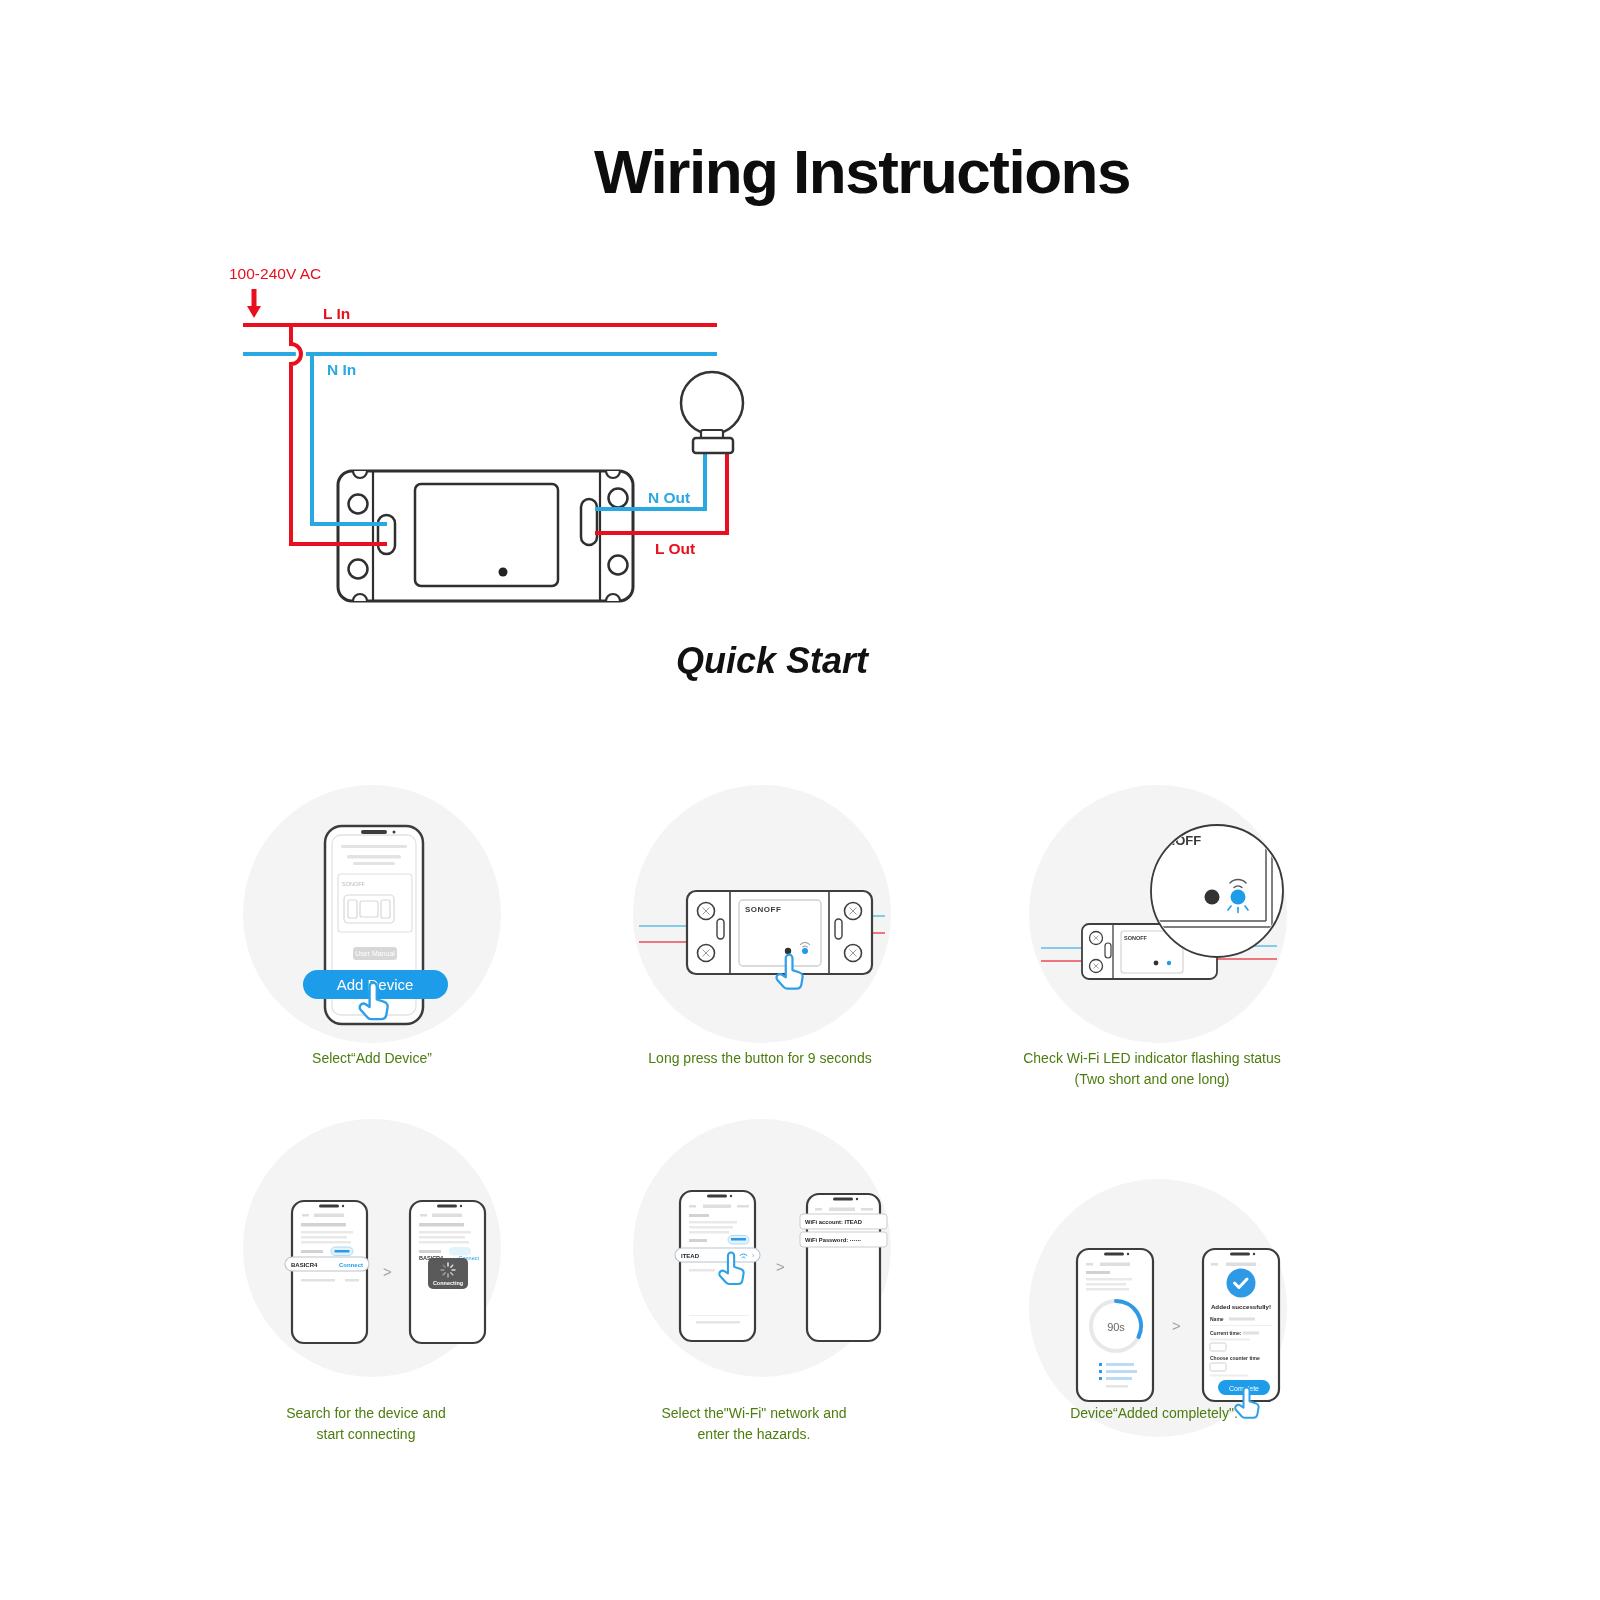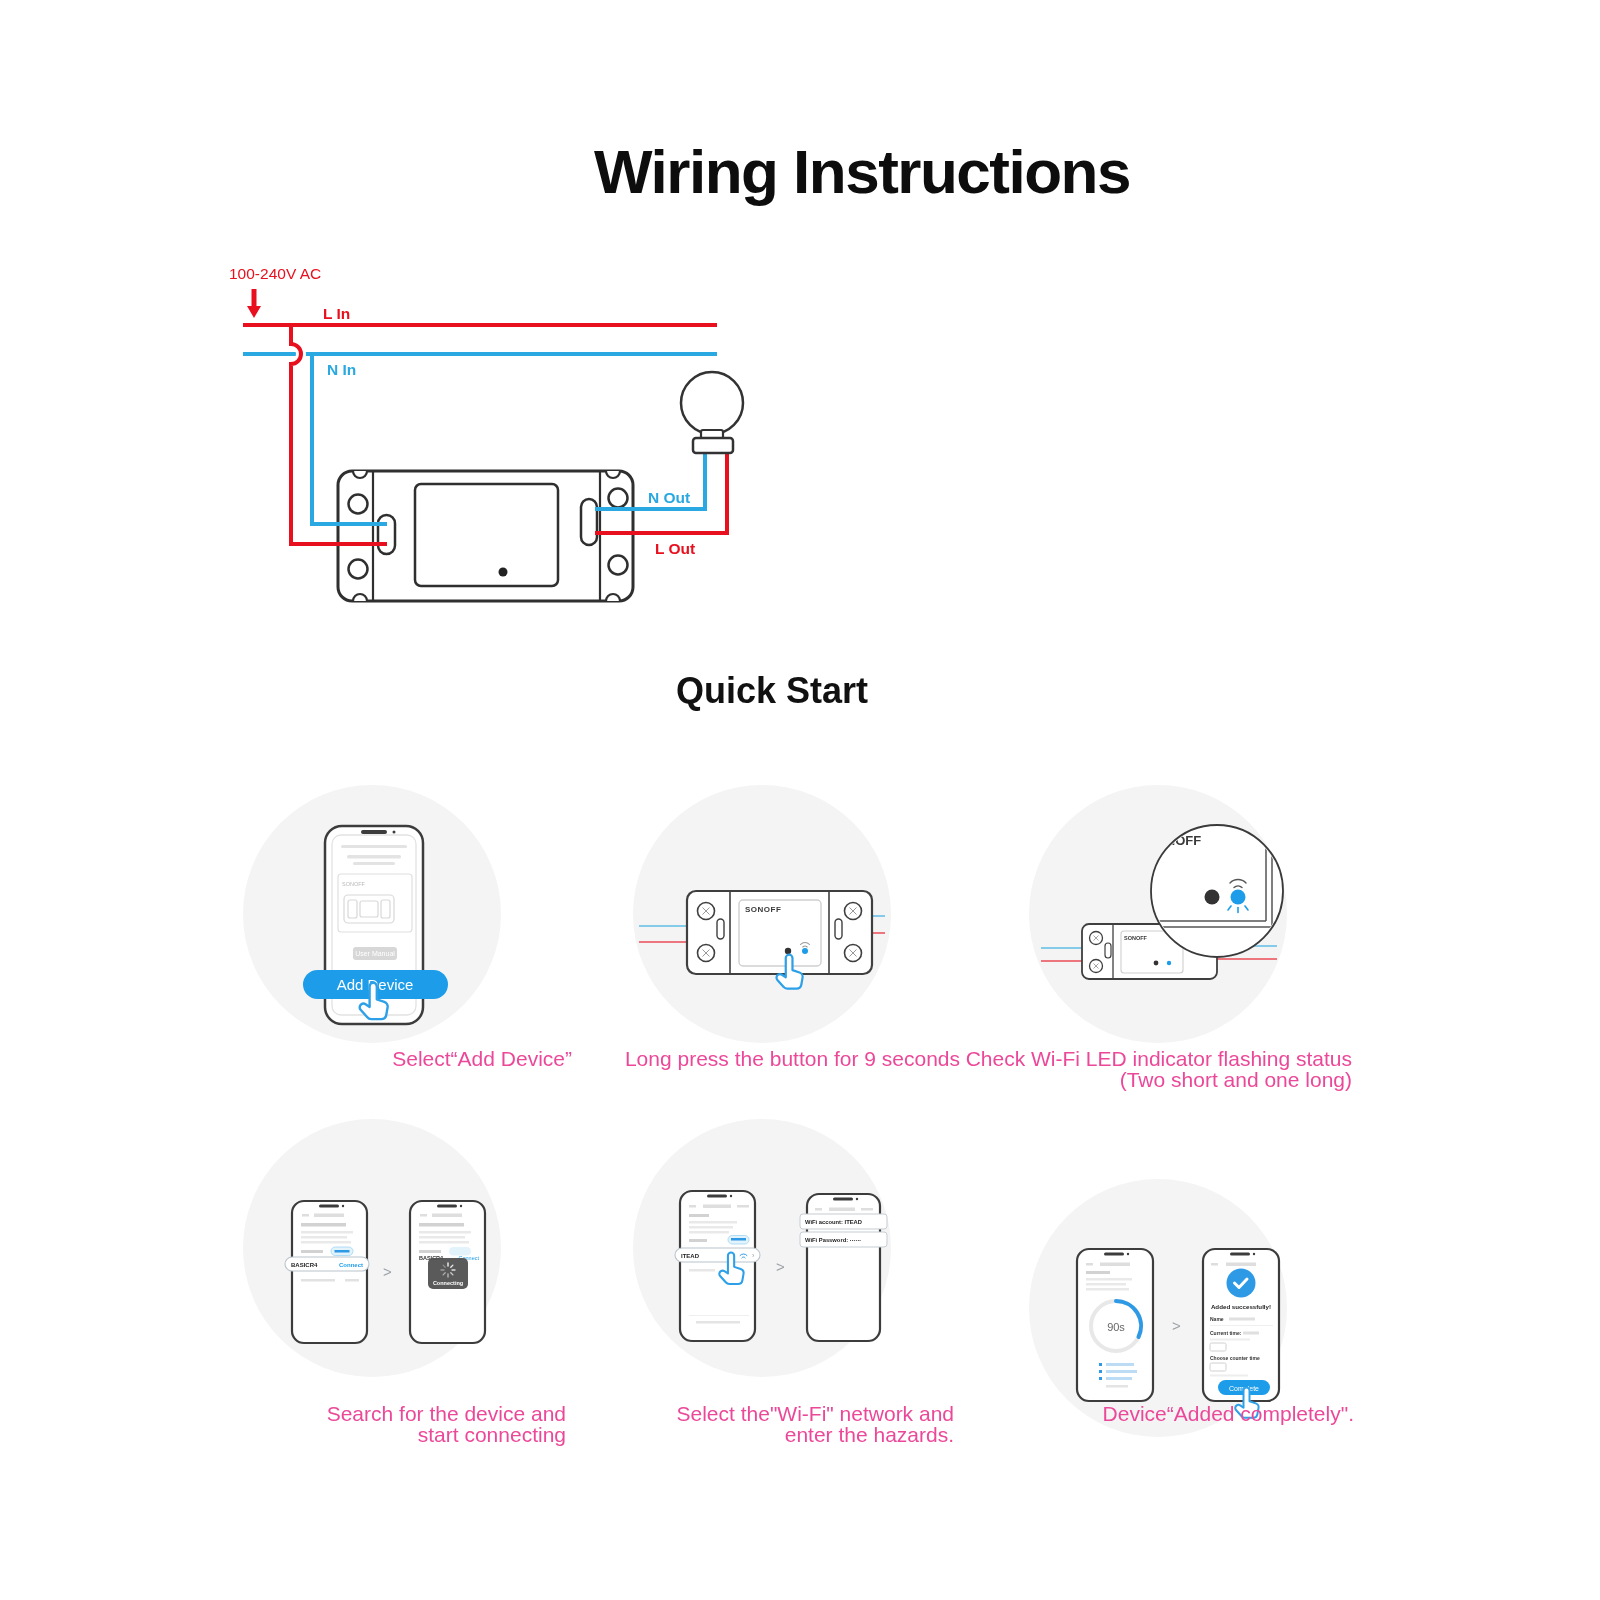--- a/index.html
+++ b/index.html
@@ -2,26 +2,26 @@
 <html><head>
 <meta charset="utf-8">
 <style>
   html,body{margin:0;padding:0;background:#fff;}
   .page{position:relative;width:1600px;height:1600px;background:#fff;overflow:hidden;
         font-family:"Liberation Sans","DejaVu Sans",sans-serif;margin-top:36px;}
   .page-title{position:absolute;left:562px;top:100px;width:600px;text-align:center;
         font-size:62px;font-weight:bold;letter-spacing:-1.5px;color:#0d0d0d;}
   .warning{position:absolute;left:786px;top:320px;width:560px;font-size:22.5px;
         line-height:28px;color:#2d2d2d;}
-  .qs-title{position:absolute;left:472px;top:634px;width:600px;text-align:center;
-        font-size:36px;font-weight:bold;color:#111;}
+  .qs-title{position:absolute;left:472px;top:604px;width:600px;text-align:center;
+        font-size:36px;font-weight:bold;color:#111;font-style:italic;}
   .step-circle{position:absolute;width:258px;height:258px;border-radius:50%;background:#f4f4f5;}
   .step-circle svg{position:absolute;left:0;top:0;}
-  .caption{position:absolute;width:400px;text-align:right;font-size:21px;
-        line-height:21px;color:#ec4899;}
+  .caption{position:absolute;width:400px;text-align:center;font-size:14px;
+        line-height:21px;color:#4d7c0f;}
   svg text{font-family:"Liberation Sans","DejaVu Sans",sans-serif;}
 </style>
 </head>
 <body>
 
 <svg width="0" height="0" style="position:absolute" aria-hidden="true">
   <defs>
     <path id="hand" d="M10.8 1.2c1.3 0 2.4 1.1 2.4 2.4v8.6l5 1.7c1.5 .5 2.5 2.1 2.2 3.7l-.9 5.1c-.3 1.6-1.7 2.7-3.3 2.7h-6.8c-1 0-1.9-.4-2.5-1.2l-4.5-5c-.9-1-.8-2.6 .3-3.5 .9-.7 2.1-.8 3-.2l2.7 1.8V3.6c0-1.3 1.1-2.4 2.4-2.4z" fill="#ffffff" stroke="#2da0e8" stroke-width="1.6" stroke-linejoin="round"></path>
   </defs>
 </svg>

